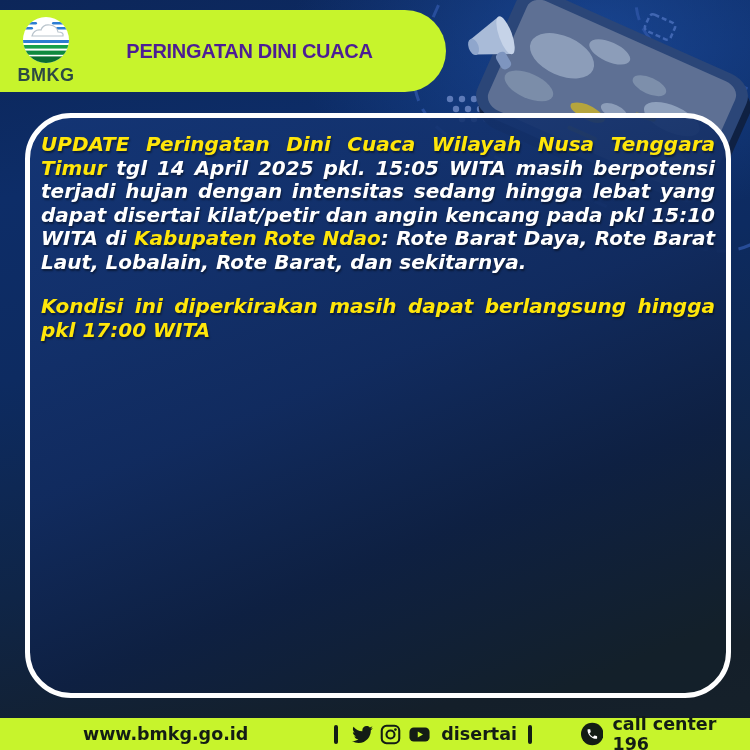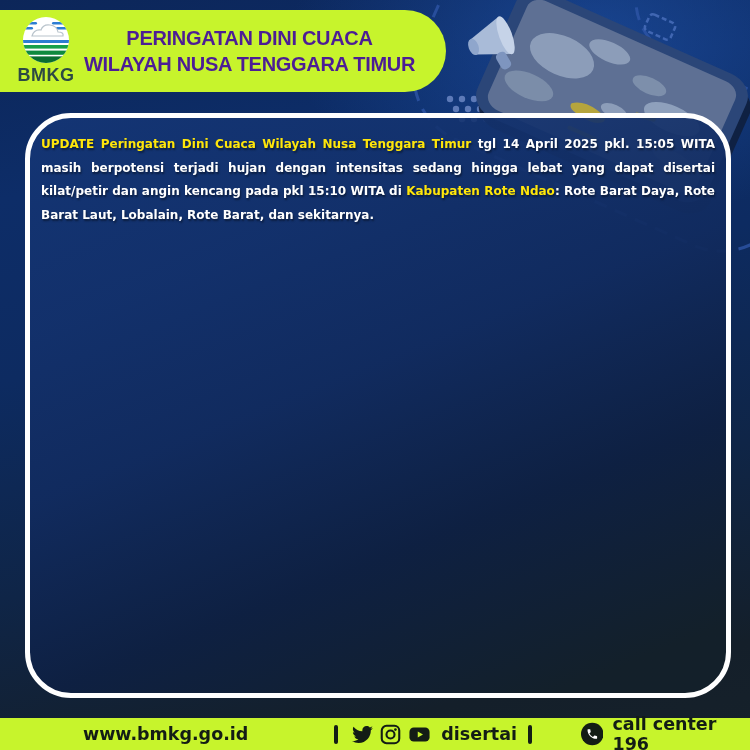--- a/index.html
+++ b/index.html
@@ -47,25 +47,26 @@
     background: linear-gradient(158deg,
       rgba(21,55,120,0.80) 0%,
       rgba(19,49,108,0.90) 25%,
       rgba(17,43,95,0.95) 45%,
       rgba(14,32,66,0.97) 68%,
       rgba(19,32,42,0.98) 92%);
     padding: 15px 11px 0 11px;
     z-index: 2;
   }
   .alert-text {
-    font-size: 12px; font-weight: bold;
+    font-size: 20px; font-weight: bold;
     line-height: 23.5px;
     text-align: justify;
     color: #ffffff;
     text-shadow: 1px 1.5px 2px rgba(0,0,0,0.45);
+    font-style: italic;
   }
   .alert-text p { margin: 0 0 21px 0; }
   .alert-text p:last-child { margin-bottom: 0; }
   .alert-text .yellow { color: #ffe60a; }
   .alert-text .white  { color: #ffffff; }
   .footer {
     position: absolute; left: 0; bottom: 0;
     width: 750px; height: 32px;
     background: #c7f42c;
     display: flex; align-items: center;
@@ -152,27 +153,27 @@
         <rect x="0" y="24" width="48" height="3" fill="#2d7dd2"></rect>
         <rect x="0" y="29" width="48" height="3.6" fill="#17a04b"></rect>
         <rect x="0" y="34.6" width="48" height="4.2" fill="#0f8a3e"></rect>
         <rect x="0" y="40.4" width="48" height="8" fill="#0a6e31"></rect>
       </g>
     </svg>
     <div class="logo-label">BMKG</div>
   </div>
   <div class="banner-title">
     <div>PERINGATAN DINI CUACA</div>
-    <div>WILAYAH NUSA TENGGARA TIMUR</div>
   </div>
 </div>
 
 <div class="panel">
   <div class="alert-text">
       <p><span class="yellow">UPDATE Peringatan Dini Cuaca Wilayah Nusa Tenggara Timur</span><span class="white"> tgl 14 April 2025 pkl. 15:05 WITA masih berpotensi terjadi hujan dengan intensitas sedang hingga lebat yang dapat disertai kilat/petir dan angin kencang pada pkl 15:10 WITA di </span><span class="yellow">Kabupaten Rote Ndao</span><span class="white">: Rote Barat Daya, Rote Barat Laut, Lobalain, Rote Barat, dan sekitarnya.</span></p>
+      <p><span class="yellow">Kondisi ini diperkirakan masih dapat berlangsung hingga pkl 17:00 WITA</span></p>
     </div>
 </div>
 
 <div class="footer">
   <span class="website">www.bmkg.go.id</span>
   <div class="vbar first"></div>
   <div class="social-icons">
     <svg width="21" height="21" viewBox="0 0 24 24" fill="#131d15">
       <path d="M24 4.6c-.9.4-1.8.6-2.8.8 1-.6 1.8-1.6 2.2-2.7-1 .6-2 1-3.1 1.2C19.4 2.9 18.1 2.3 16.7 2.3c-2.7 0-4.9 2.2-4.9 4.9 0 .4 0 .8.1 1.1C7.7 8.1 4.1 6.1 1.7 3.1c-.4.7-.7 1.6-.7 2.5 0 1.7.9 3.2 2.2 4.1-.8 0-1.6-.2-2.2-.6v.1c0 2.4 1.7 4.4 3.9 4.8-.4.1-.8.2-1.3.2-.3 0-.6 0-.9-.1.6 2 2.4 3.4 4.6 3.4-1.7 1.3-3.8 2.1-6.1 2.1-.4 0-.8 0-1.2-.1 2.2 1.4 4.8 2.2 7.5 2.2 9 0 14-7.5 14-14v-.6c1-.7 1.8-1.6 2.4-2.6z"></path>
     </svg>

